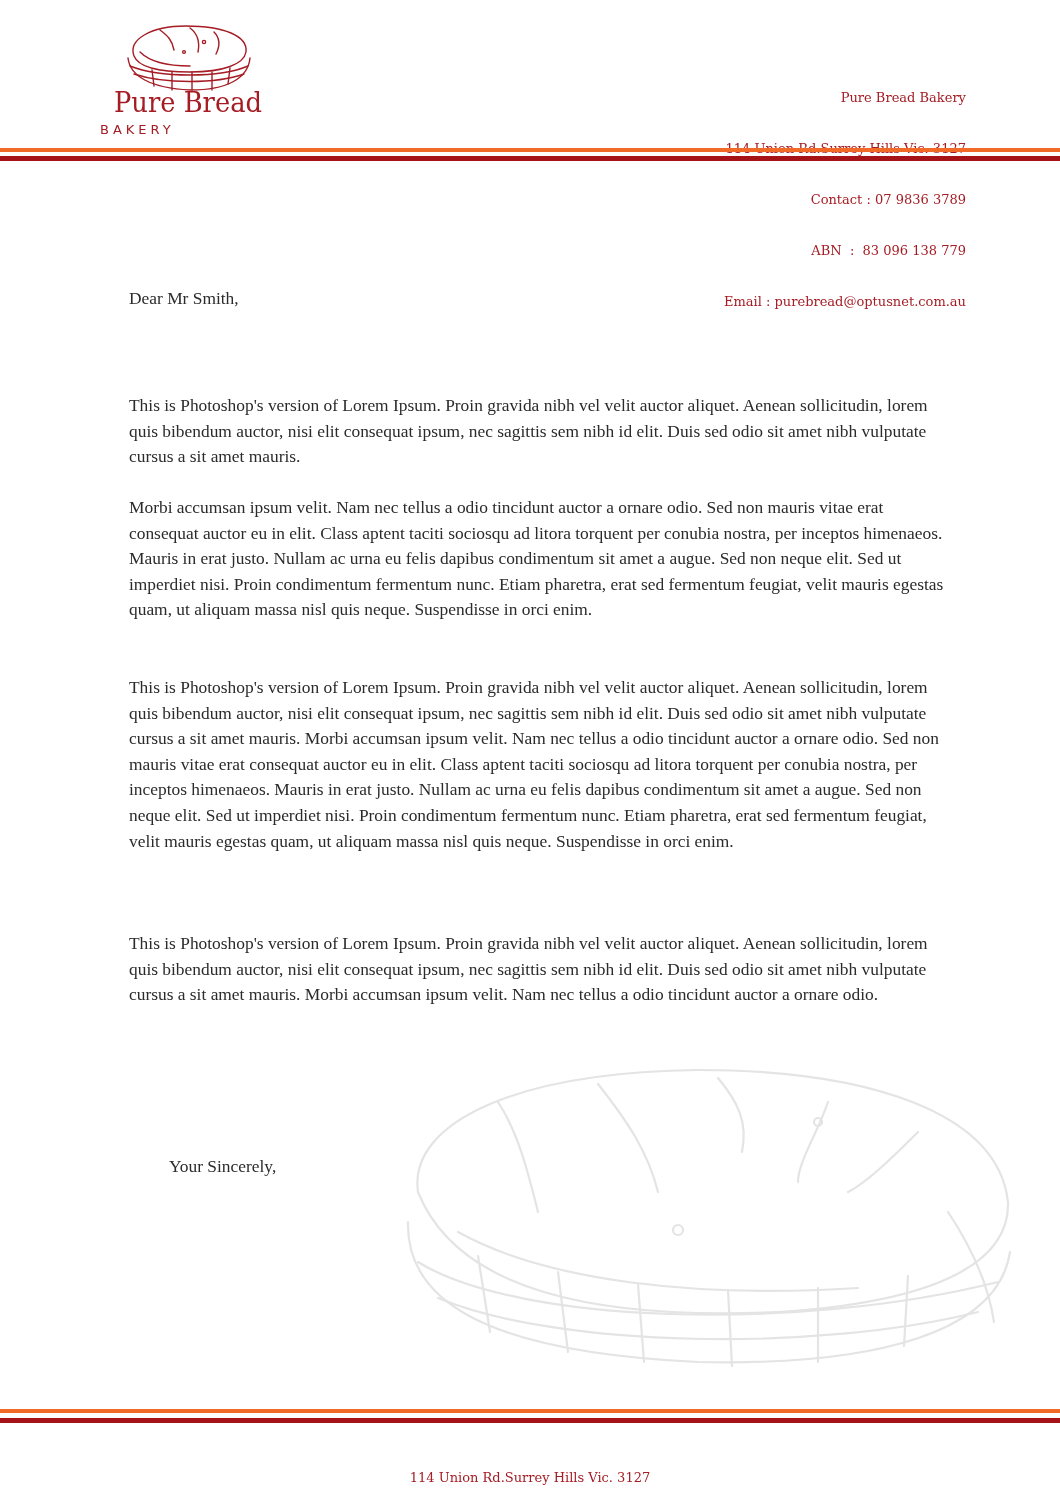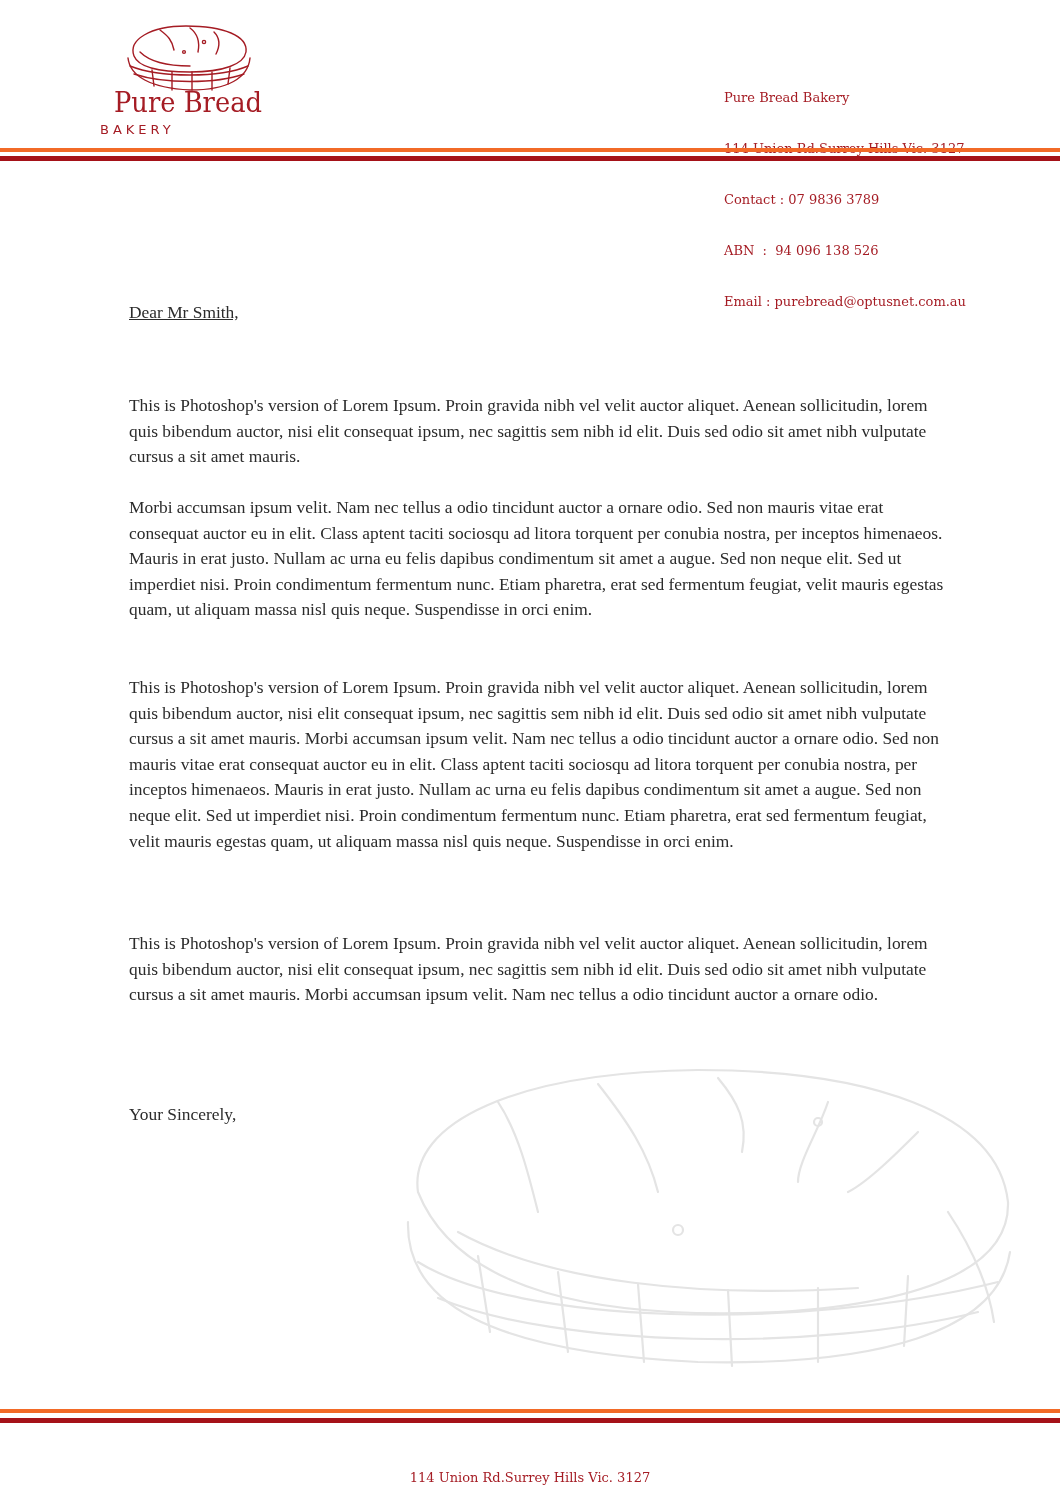--- a/index.html
+++ b/index.html
@@ -17,21 +17,21 @@
       position: absolute; left: 0; top: 100px; width: 176px; text-align: left;
       font-family: "DejaVu Sans", "Liberation Sans", sans-serif; font-size: 13px; line-height: 16px;
       color: #a51c24; letter-spacing: 4px;
     }
 
     .contact {
       position: absolute; left: 724px; top: 55px;
       font-family: "DejaVu Serif", "Liberation Serif", serif; font-size: 13px; line-height: 17px;
       color: #a51c24; white-space: pre;
     }
-    .contact div { height: 17px; }
+    .contact div { height: 17px; text-align: right; }
 
     .stripe { position: absolute; left: 0; width: 1060px; }
     .stripe.orange { background: #f26a27; height: 4px; }
     .stripe.red { background: #a51218; height: 5px; }
 
     .letter {
       position: absolute; left: 129px; top: 0; width: 820px;
       font-family: "Liberation Serif", "DejaVu Serif", serif; font-size: 17.4px; line-height: 25.6px;
       color: #2b2b2b; z-index: 2;
     }
@@ -69,21 +69,21 @@
     </g>
   </svg>
   <div class="logo-title">Pure Bread</div>
   <div class="logo-sub">BAKERY</div>
 </div>
 
 <div class="contact">
   <div>Pure Bread Bakery</div>
   <div>114 Union Rd.Surrey Hills Vic. 3127</div>
   <div>Contact : 07 9836 3789</div>
-  <div>ABN  :  94 096 138 526</div>
+  <div>ABN  :  83 096 138 779</div>
   <div>Email : purebread@optusnet.com.au</div>
 </div>
 
 <div class="stripe orange" style="top:148px;"></div>
 <div class="stripe red" style="top:156px;"></div>
 
 <svg class="watermark" viewBox="0 0 622 310">
   <g fill="none" stroke="#e4e4e4" stroke-width="2.2" stroke-linecap="round">
     <path d="M20 130 C10 60 120 10 300 8 C470 8 600 50 610 140 C612 200 540 240 380 250 C200 258 60 230 20 130 Z"></path>
     <path d="M100 40 C120 70 130 110 140 150"></path>
@@ -101,26 +101,26 @@
     <path d="M330 228 L334 304"></path>
       <path d="M420 226 L420 300"></path>
       <path d="M510 214 L506 284"></path>
     <path d="M550 150 C570 180 590 220 596 260"></path>
     <circle cx="280" cy="168" r="5"></circle>
       <circle cx="420" cy="60" r="4"></circle>
   </g>
 </svg>
 
 <div class="letter">
-  <p style="top:300px;text-decoration:underline;">Dear Mr Smith,</p>
+  <p style="top:286px;">Dear Mr Smith,</p>
   <p style="top:393px;">This is Photoshop's version  of Lorem Ipsum. Proin gravida nibh vel velit auctor aliquet. Aenean sollicitudin, lorem quis bibendum auctor, nisi elit consequat ipsum, nec sagittis sem nibh id elit. Duis sed odio sit amet nibh vulputate cursus a sit amet mauris.</p>
   <p style="top:495px;">Morbi accumsan ipsum velit. Nam nec tellus a odio tincidunt auctor a ornare odio. Sed non  mauris vitae erat consequat auctor eu in elit. Class aptent taciti sociosqu ad litora torquent per conubia nostra, per inceptos himenaeos. Mauris in erat justo. Nullam ac urna eu felis dapibus condimentum sit amet a augue. Sed non neque elit. Sed ut imperdiet nisi. Proin condimentum fermentum nunc. Etiam pharetra, erat sed fermentum feugiat, velit mauris egestas quam, ut aliquam massa nisl quis neque. Suspendisse in orci enim.</p>
   <p style="top:675px;">This is Photoshop's version  of Lorem Ipsum. Proin gravida nibh vel velit auctor aliquet. Aenean sollicitudin, lorem quis bibendum auctor, nisi elit consequat ipsum, nec sagittis sem nibh id elit. Duis sed odio sit amet nibh vulputate cursus a sit amet mauris. Morbi accumsan ipsum velit. Nam nec tellus a odio tincidunt auctor a ornare odio. Sed non  mauris vitae erat consequat auctor eu in elit. Class aptent taciti sociosqu ad litora torquent per conubia nostra, per inceptos himenaeos. Mauris in erat justo. Nullam ac urna eu felis dapibus condimentum sit amet a augue. Sed non neque elit. Sed ut imperdiet nisi. Proin condimentum fermentum nunc. Etiam pharetra, erat sed fermentum feugiat, velit mauris egestas quam, ut aliquam massa nisl quis neque. Suspendisse in orci enim.</p>
   <p style="top:931px;">This is Photoshop's version  of Lorem Ipsum. Proin gravida nibh vel velit auctor aliquet. Aenean sollicitudin, lorem quis bibendum auctor, nisi elit consequat ipsum, nec sagittis sem nibh id elit. Duis sed odio sit amet nibh vulputate cursus a sit amet mauris. Morbi accumsan ipsum velit. Nam nec tellus a odio tincidunt auctor a ornare odio.</p>
-  <p style="top:1102px;">Your Sincerely,</p>
+  <p style="top:1154px;margin-left:40px;">Your Sincerely,</p>
 </div>
 
 <div class="stripe orange" style="top:1409px;"></div>
 <div class="stripe red" style="top:1418px;"></div>
 
 <div class="footer">
   <div>114 Union Rd.Surrey Hills Vic. 3127</div>
   
   
 </div>

